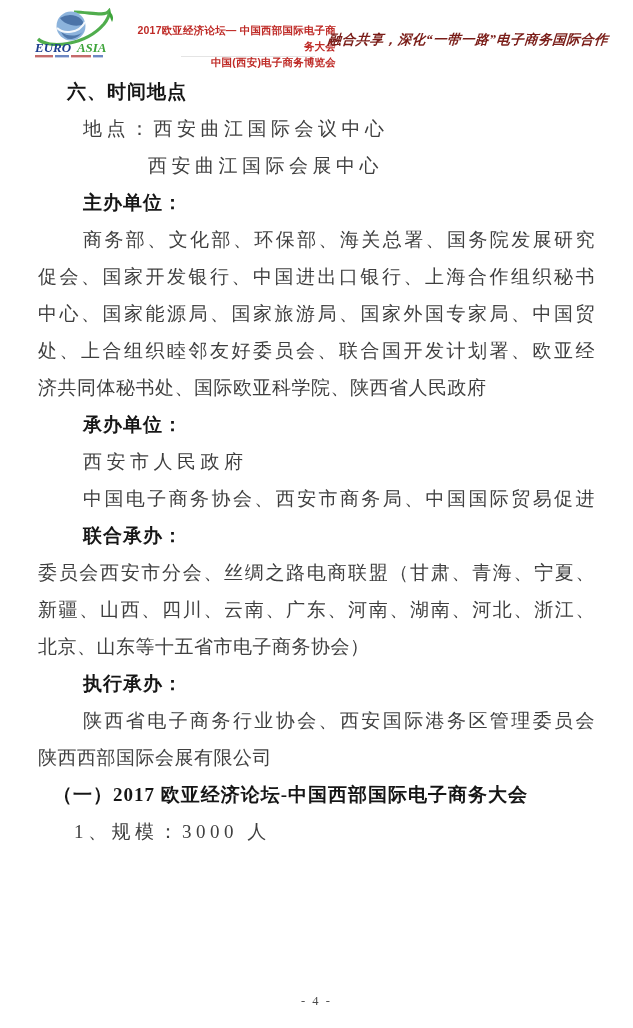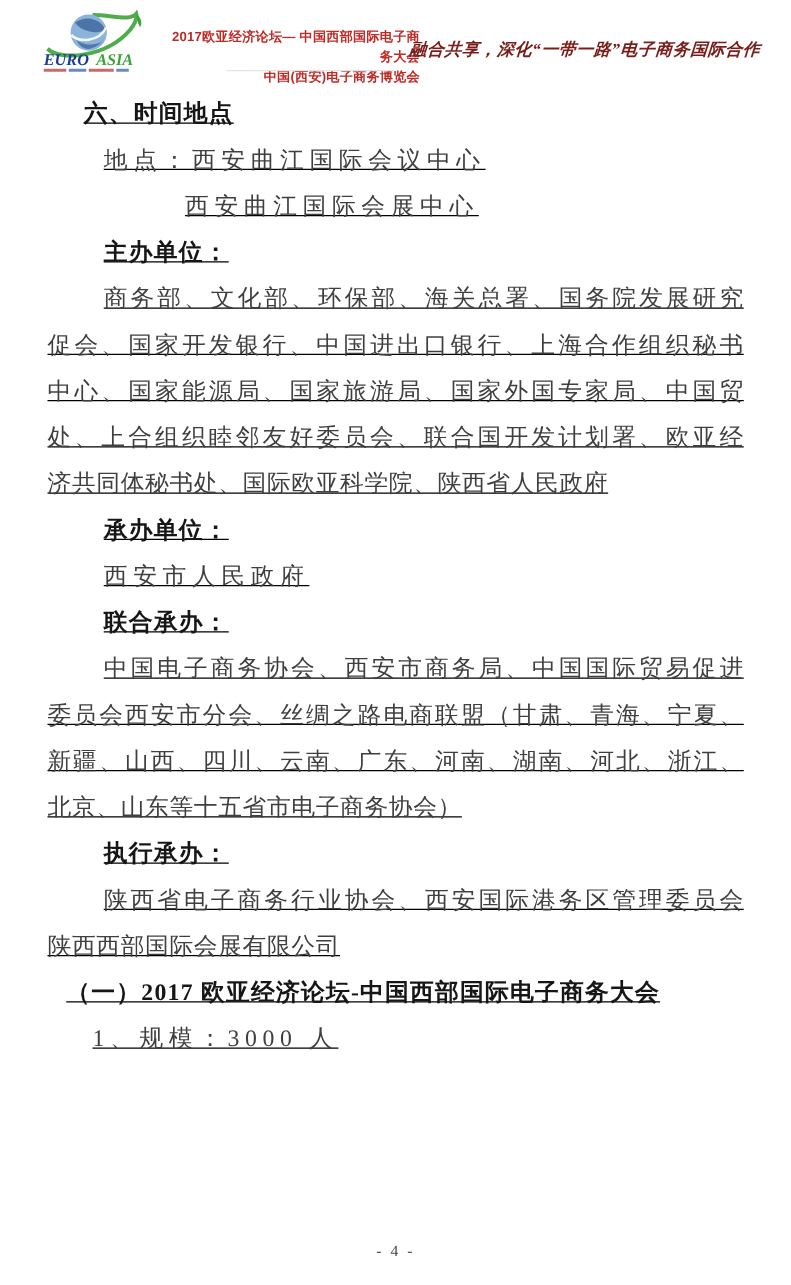--- a/index.html
+++ b/index.html
@@ -18,21 +18,21 @@
     font-weight:bold;font-size:10.5px;line-height:16px;color:#bf2b27;letter-spacing:.2px;
   }
   .slogan{
     position:absolute;left:326px;top:31px;width:284px;text-align:center;
     font-style:italic;font-weight:bold;font-size:13.5px;color:#7a1d18;
     transform:skewX(-4deg);letter-spacing:.5px;white-space:nowrap;
   }
   .hdr-rule{position:absolute;left:181px;top:56px;width:134px;height:1px;background:#e4e4e4;}
 
   
-  .bodytext{position:absolute;left:38px;top:73px;width:557px;text-decoration:underline;}
+  .bodytext{position:absolute;left:38px;top:73px;width:557px;}
   .line{
     font-size:19px;line-height:37px;height:37px;color:#3f3f3f;
     letter-spacing:4.5px;white-space:pre;
   }
   .h{font-weight:bold;color:#161616;letter-spacing:1px;}
   .fill{letter-spacing:.5px;white-space:normal;text-align:justify;text-align-last:justify;}
   .last{letter-spacing:.5px;}
   .indh{padding-left:29px;}
   .ind{padding-left:45px;}
   .ind1{padding-left:15px;}
@@ -88,22 +88,22 @@
     <div class="line ind">地点：西安曲江国际会议中心</div>
     <div class="line ind45">西安曲江国际会展中心</div>
     <div class="line h ind">主办单位：</div>
     <div class="line fill ind">商务部、文化部、环保部、海关总署、国务院发展研究</div>
     <div class="line fill">促会、国家开发银行、中国进出口银行、上海合作组织秘书</div>
     <div class="line fill">中心、国家能源局、国家旅游局、国家外国专家局、中国贸</div>
     <div class="line fill">处、上合组织睦邻友好委员会、联合国开发计划署、欧亚经</div>
     <div class="line last">济共同体秘书处、国际欧亚科学院、陕西省人民政府</div>
     <div class="line h ind">承办单位：</div>
     <div class="line ind">西安市人民政府</div>
+    <div class="line fill ind">中国电子商务协会、西安市商务局、中国国际贸易促进</div>
     <div class="line h ind">联合承办：</div>
-    <div class="line fill ind">中国电子商务协会、西安市商务局、中国国际贸易促进</div>
     <div class="line fill">委员会西安市分会、丝绸之路电商联盟（甘肃、青海、宁夏、</div>
     <div class="line fill">新疆、山西、四川、云南、广东、河南、湖南、河北、浙江、</div>
     <div class="line last">北京、山东等十五省市电子商务协会）</div>
     <div class="line h ind">执行承办：</div>
     <div class="line fill ind">陕西省电子商务行业协会、西安国际港务区管理委员会</div>
     <div class="line last">陕西西部国际会展有限公司</div>
     <div class="line h ind1">（一）2017 欧亚经济论坛-中国西部国际电子商务大会</div>
     <div class="line indnum">1、规模：3000 人</div>
   </div>
 

